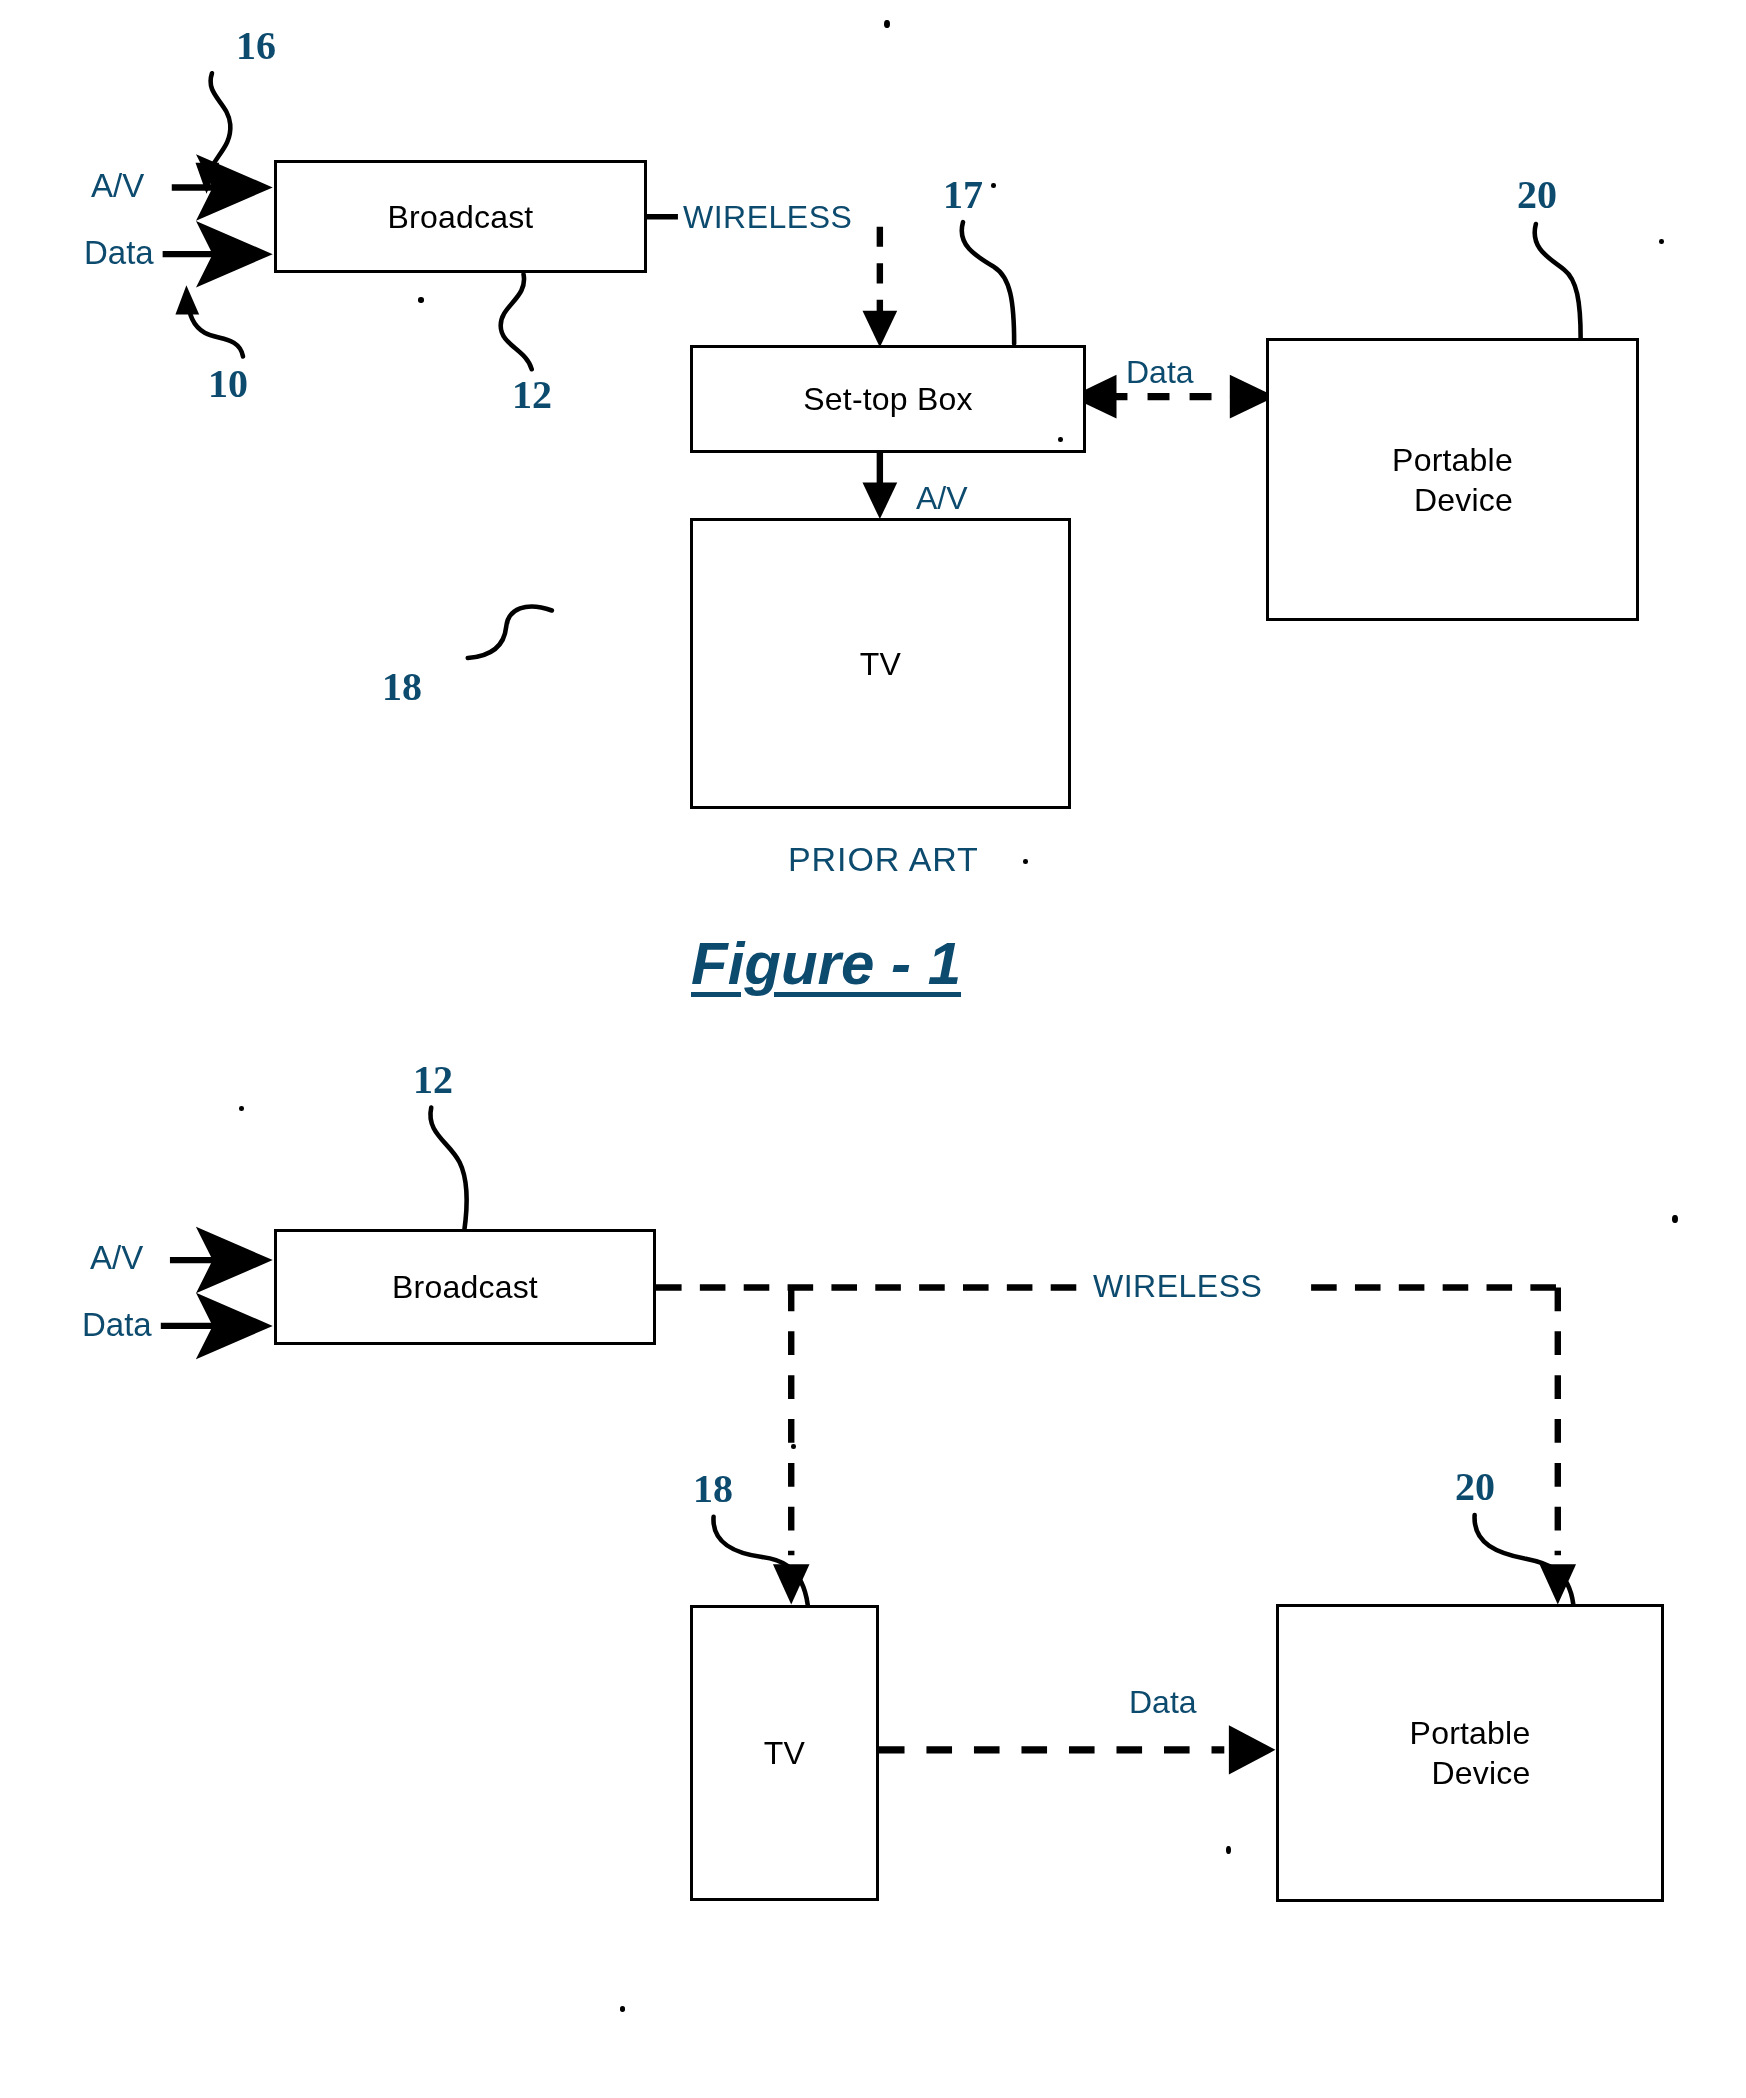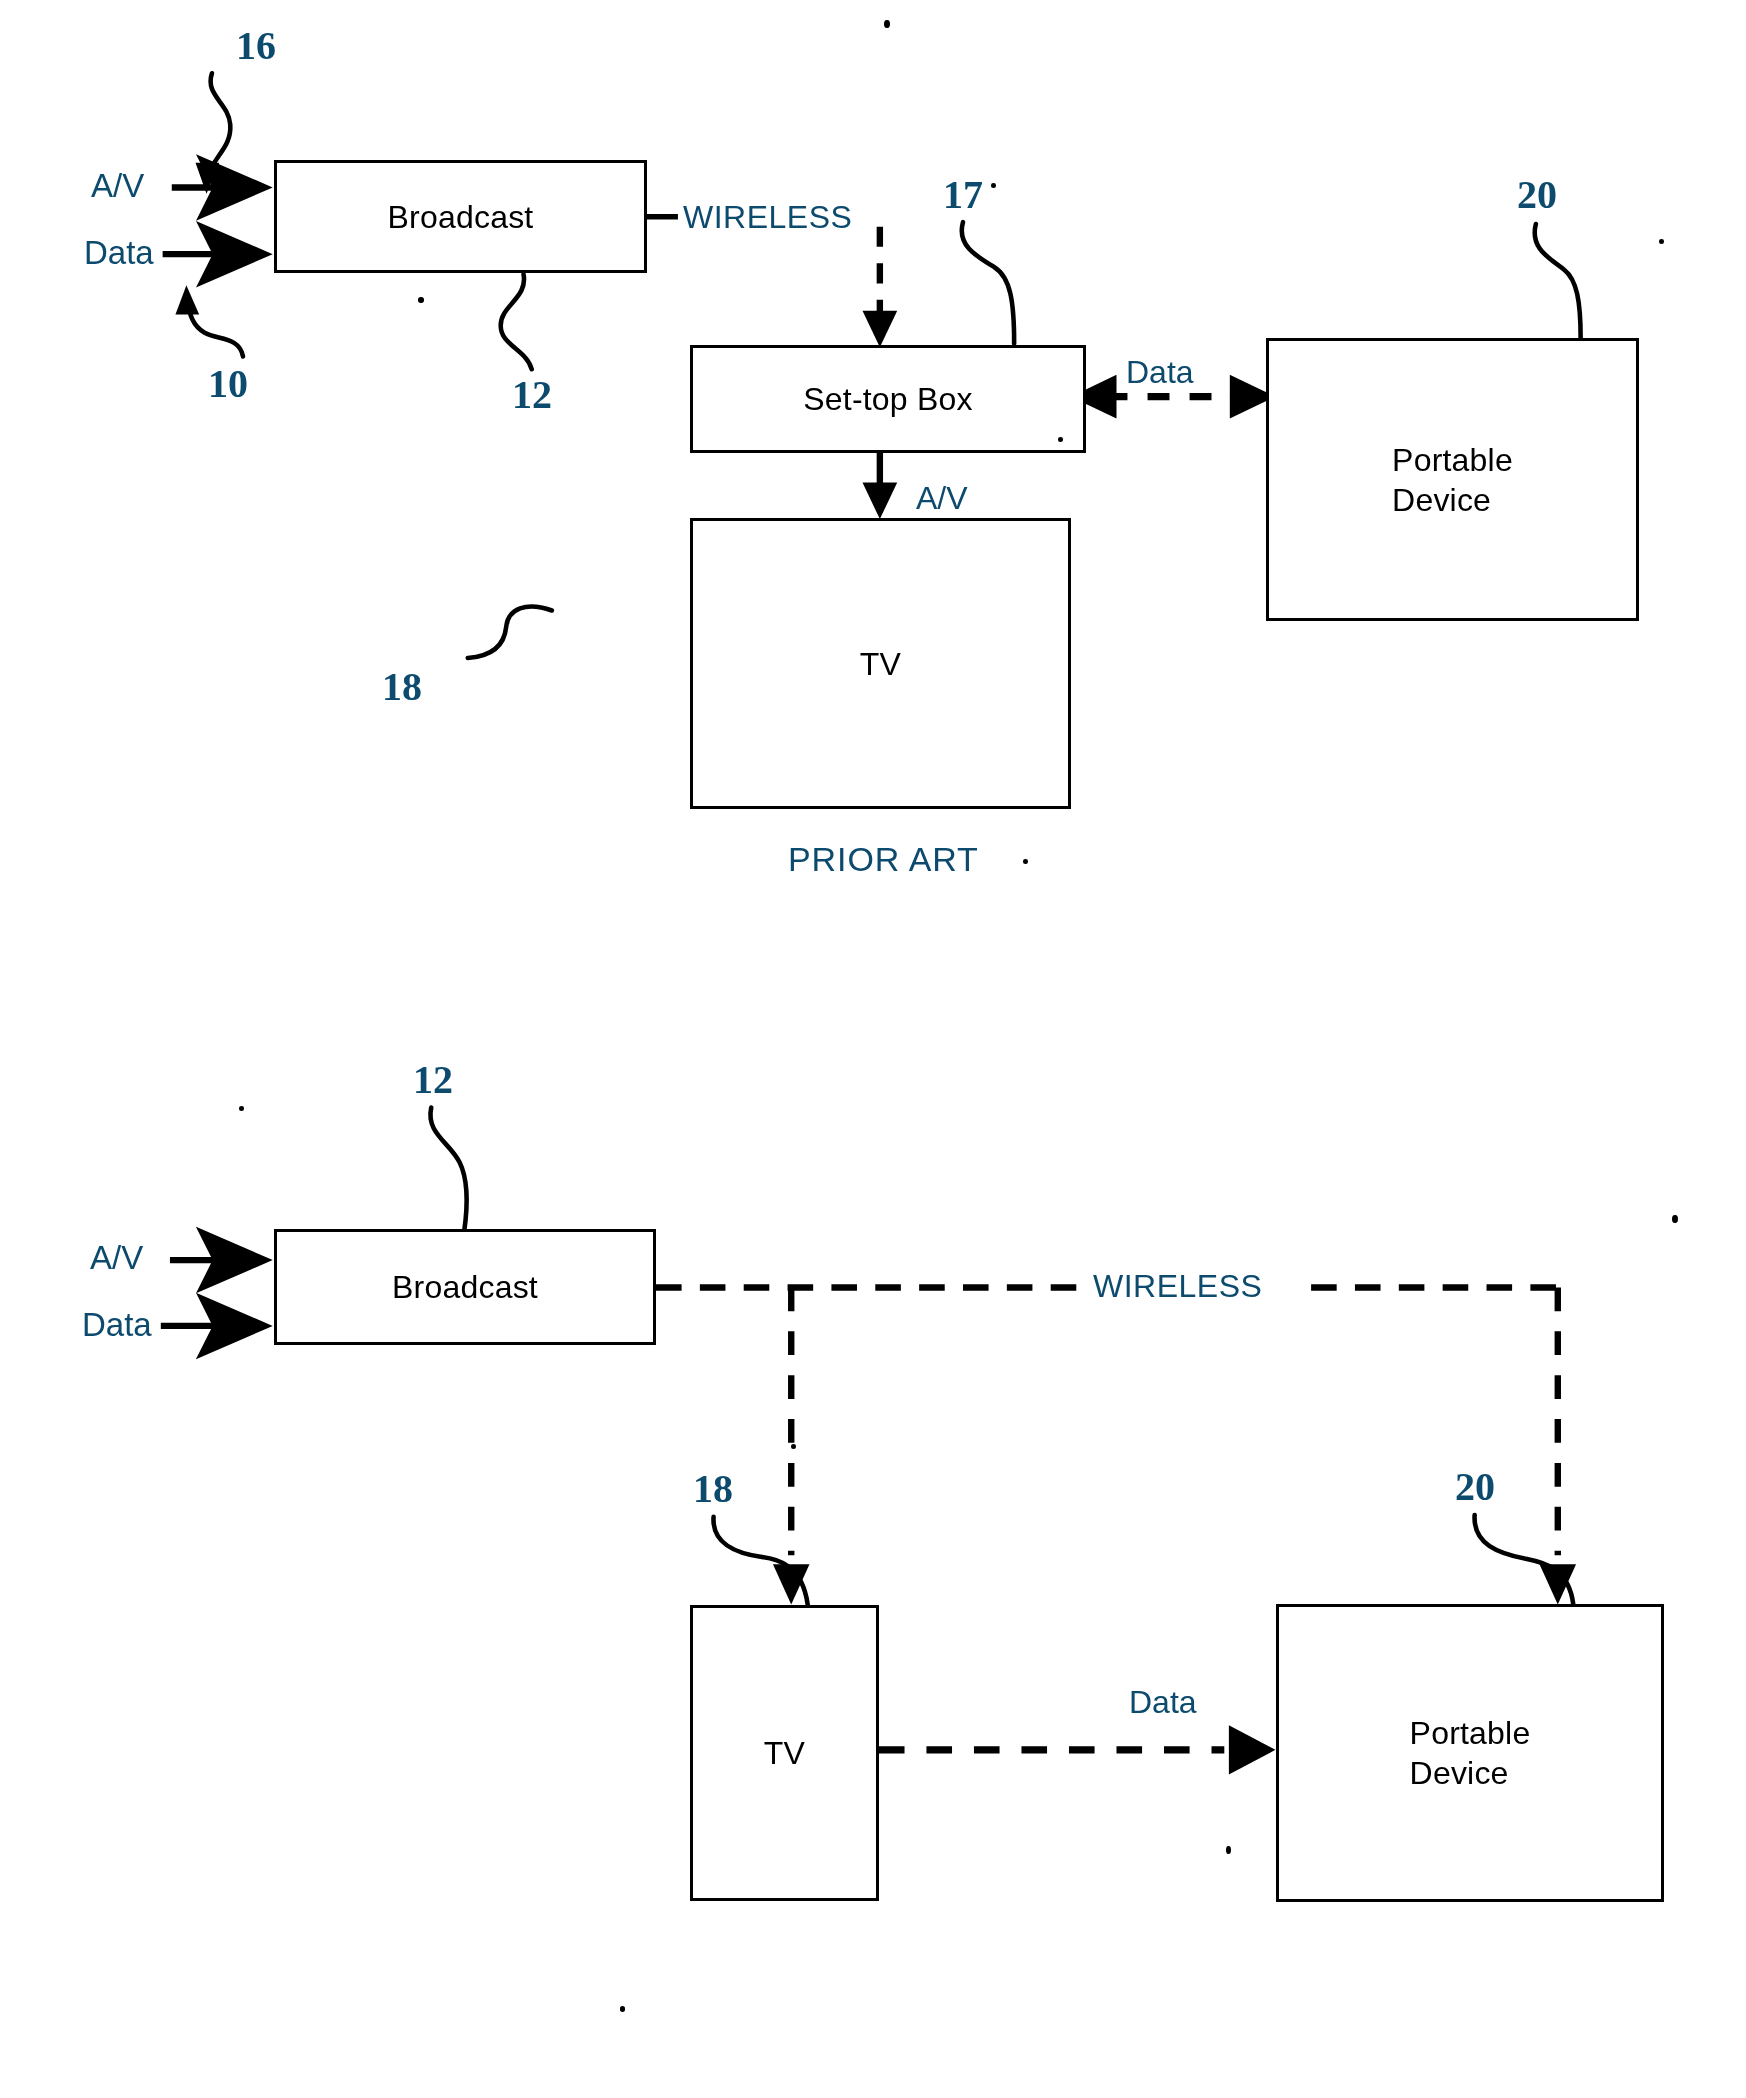--- a/index.html
+++ b/index.html
@@ -34,21 +34,21 @@
     background: #fff;
     box-sizing: border-box;
     display: flex;
     align-items: center;
     justify-content: center;
   }
   .fig-box .box-label {
     font-family: "Liberation Sans", sans-serif;
     font-size: 32px;
     line-height: 1.25;
-    text-align: left;
+    text-align: right;
     color: #000;
     letter-spacing: 0.2px;
   }
   
   .txt {
     position: absolute;
     font-family: "Liberation Sans", sans-serif;
     color: #0c4a6e;
     white-space: nowrap;
     line-height: 1;
@@ -228,20 +228,21 @@
   <div class="txt ref-num" style="left:943px; top:175px;">17</div>
   <div class="txt ref-num" style="left:1517px; top:175px;">20</div>
   <div class="txt ref-num" style="left:382px; top:667px;">18</div>
 
   <div class="txt wireless-label" style="left:683px; top:201px;">WIRELESS</div>
   <div class="txt edge-label" style="left:916px; top:482px;">A/V</div>
   <div class="txt edge-label" style="left:1126px; top:356px;">Data</div>
 
   <div class="txt prior-art" style="left:788px; top:842px;">PRIOR ART</div>
 
+  <div class="txt fig-caption" style="left:691px; top:934px;">Figure - 1</div>
 
   <div class="fig-box" style="left:274px; top:1229px; width:382px; height:116px;">
     <span class="box-label">Broadcast</span>
   </div>
 
   <div class="fig-box" style="left:690px; top:1605px; width:189px; height:296px;">
     <span class="box-label">TV</span>
   </div>
 
   <div class="fig-box" style="left:1276px; top:1604px; width:388px; height:298px;">

